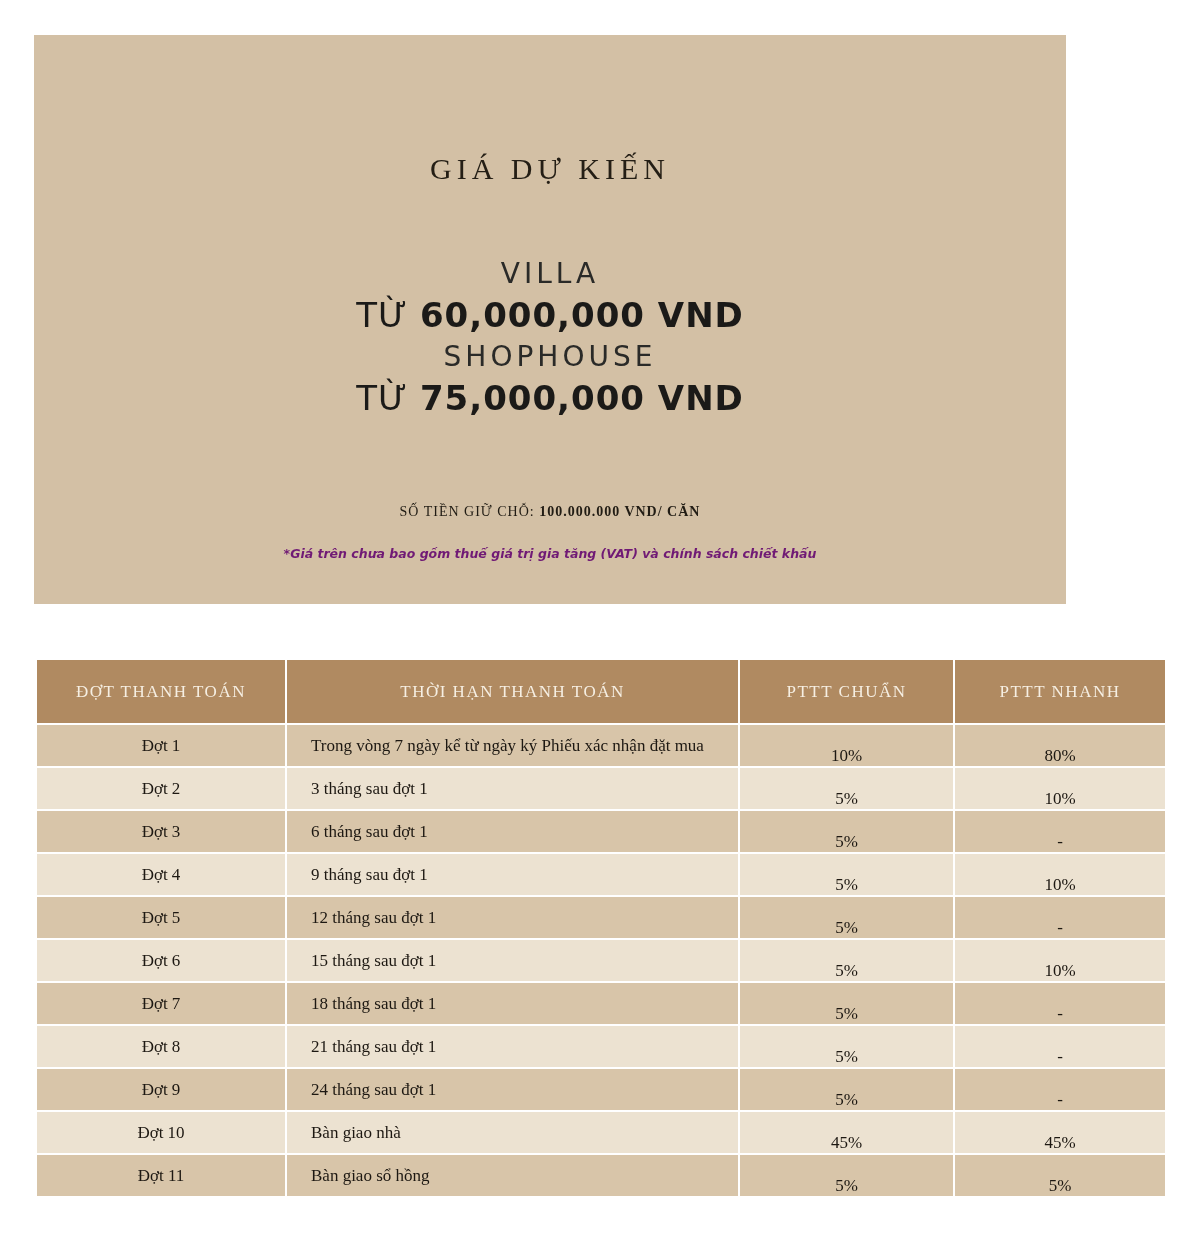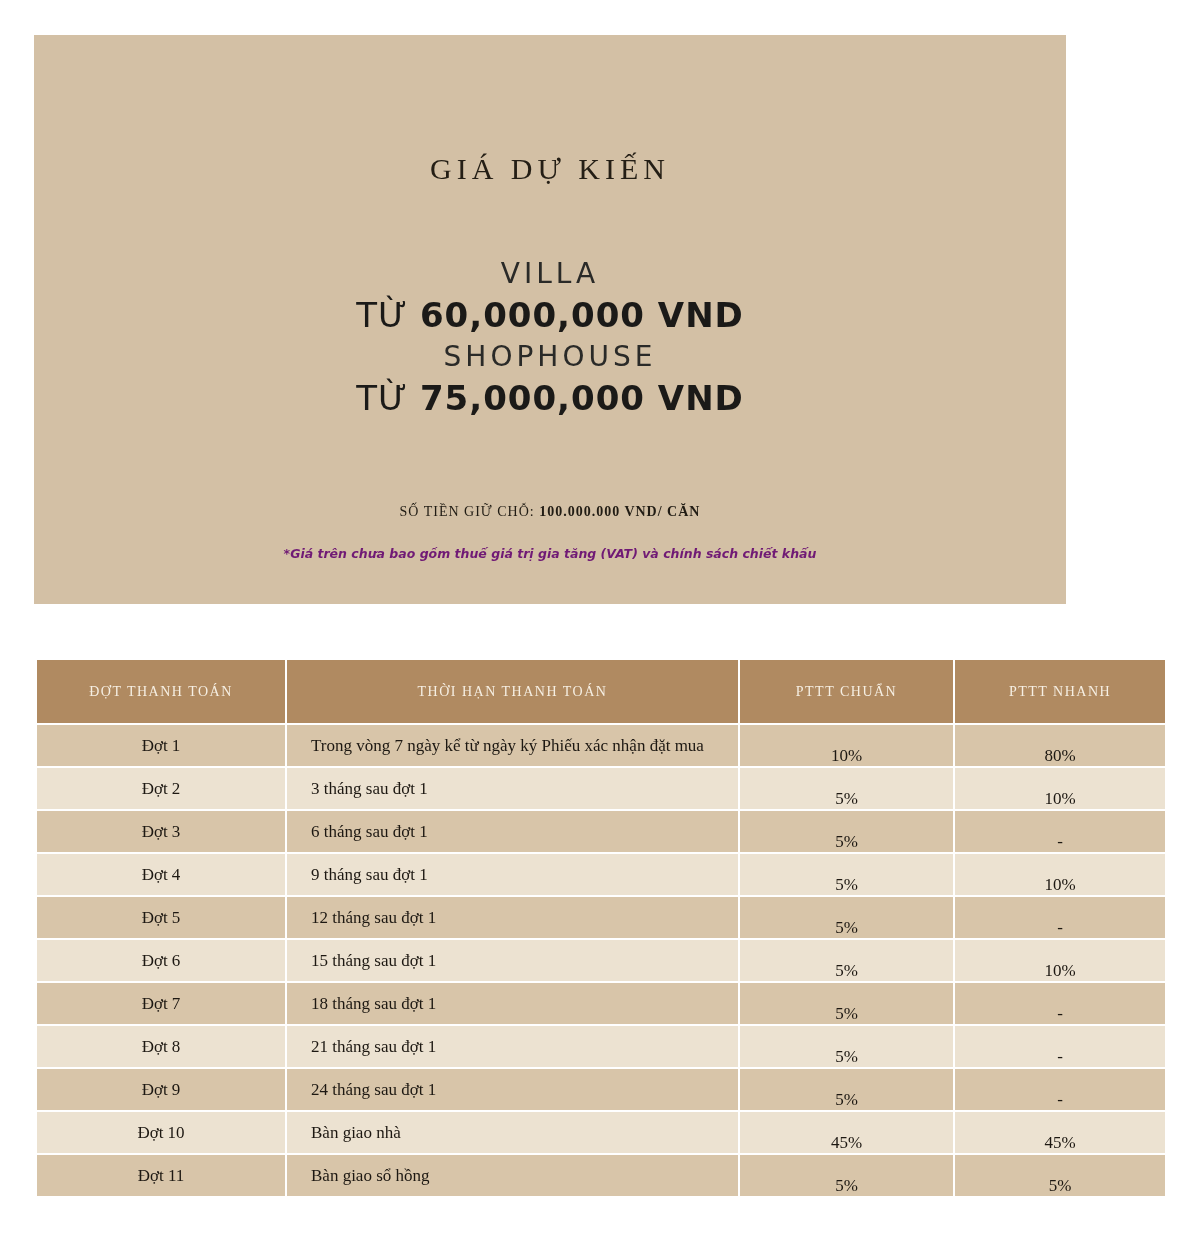--- a/index.html
+++ b/index.html
@@ -80,21 +80,21 @@
   .payment-table col.c1 { width: 453px; }
   .payment-table col.c2 { width: 215px; }
   .payment-table col.c3 { width: 212px; }
 
   .payment-table th {
     background: #b08a61;
     color: #f6efe3;
     height: 65px;
     font-family: "Liberation Serif", serif;
     font-weight: 400;
-    font-size: 14px;
+    font-size: 17px;
     letter-spacing: 1.5px;
     text-align: center;
     vertical-align: middle;
     border: 2px solid #ffffff;
   }
   .payment-table td {
     height: 26px;
     font-family: "Liberation Serif", serif;
     font-size: 17px;
     color: #1d1812;

